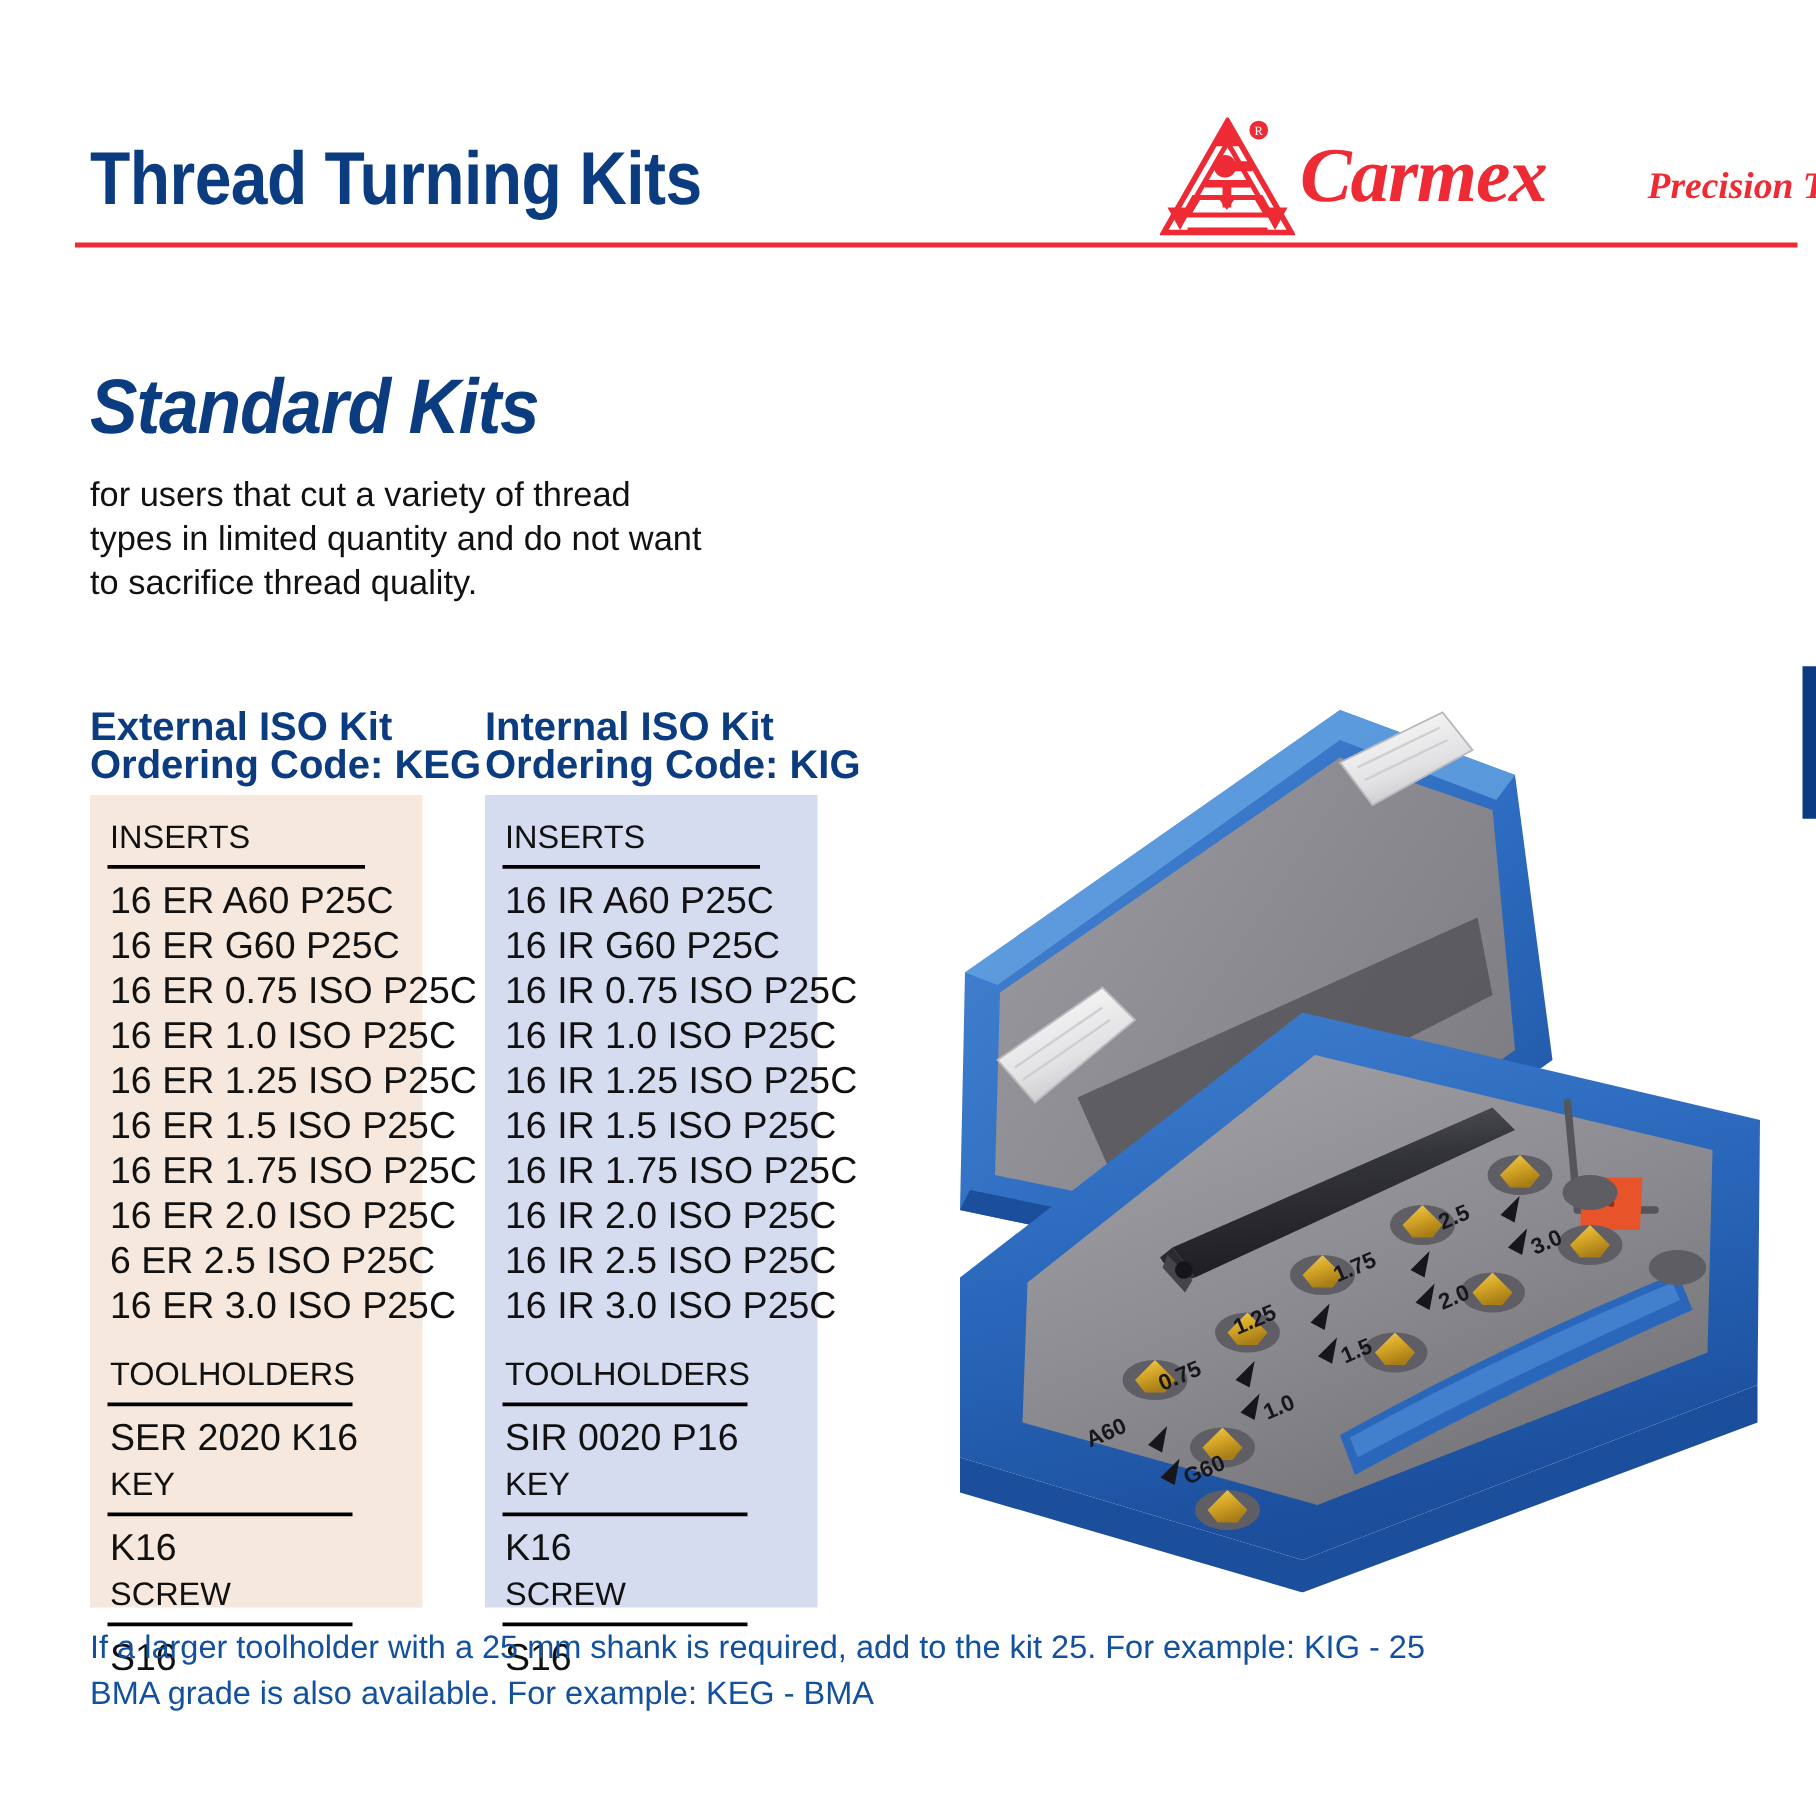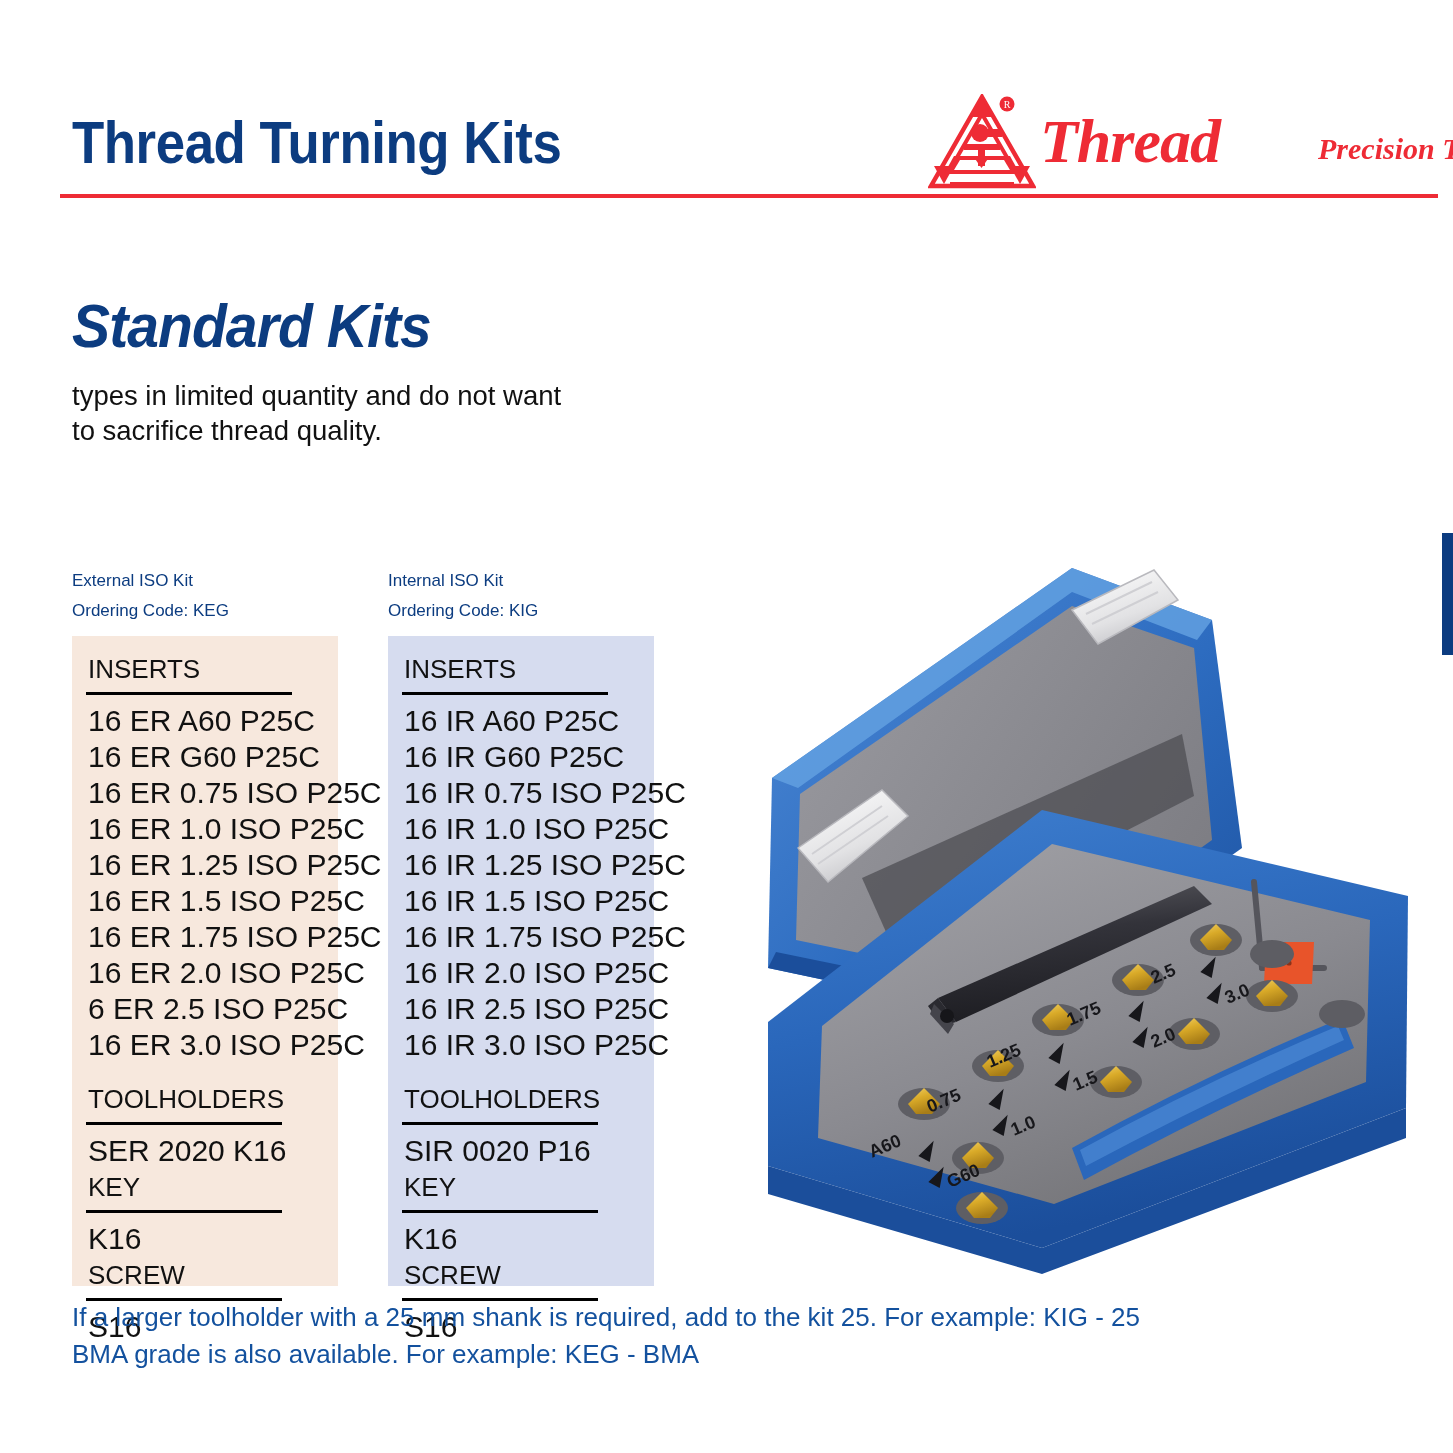--- a/index.html
+++ b/index.html
@@ -53,21 +53,21 @@
   }
   #intro{
     position:absolute;left:72px;top:378px;width:560px;
     font-size:27.5px;line-height:35px;color:#111111;
   }
   #intro div{white-space:nowrap;}
 
   
   .kit-heading{
     position:absolute;
-    font-weight:normal;font-size:17px;line-height:30px;
+    font-weight:bold;font-size:32px;line-height:30px;
     color:#0c3c80;white-space:nowrap;
   }
   #kit-external-heading{left:72px;top:566px;}
   #kit-internal-heading{left:388px;top:566px;}
 
   .kit-panel{
     position:absolute;top:636px;width:266px;height:650px;
     padding:0;box-sizing:border-box;
   }
   #kit-external-panel{left:72px;background:#f7e8dd;}
@@ -128,26 +128,27 @@
     <circle cx="52" cy="39" r="9" fill="#ee2b35"></circle>
     <rect x="52" y="35" width="22" height="8" fill="#ee2b35"></rect>
     <rect x="36" y="50" width="36" height="6" fill="#ee2b35"></rect>
     <rect x="50" y="50" width="7" height="22" fill="#ee2b35"></rect>
     <path d="M45 62 L62 62 L53.5 74 Z" fill="#ee2b35"></path>
     <rect x="22" y="88" width="64" height="4" fill="#ee2b35"></rect>
 
     <circle cx="79" cy="10" r="7.5" fill="#ee2b35"></circle>
     <text x="79" y="14" font-family="Liberation Serif, serif" font-size="10" fill="#ffffff" text-anchor="middle">R</text>
   </svg>
-  <div id="logo-word">Thread</div>
+  <div id="logo-word">Carmex</div>
   <div id="logo-tagline">Precision Tools Ltd.</div>
 </div>
 
 <div id="section-title">Standard Kits</div>
 <div id="intro">
+  <div>for users that cut a variety of thread</div>
   <div>types in limited quantity and do not want</div>
   <div>to sacrifice thread quality.</div>
 </div>
 
 <div class="kit-heading" id="kit-external-heading">
   <div>External ISO Kit</div>
   <div>Ordering Code: KEG</div>
 </div>
 <div class="kit-heading" id="kit-internal-heading">
   <div>Internal ISO Kit</div>

